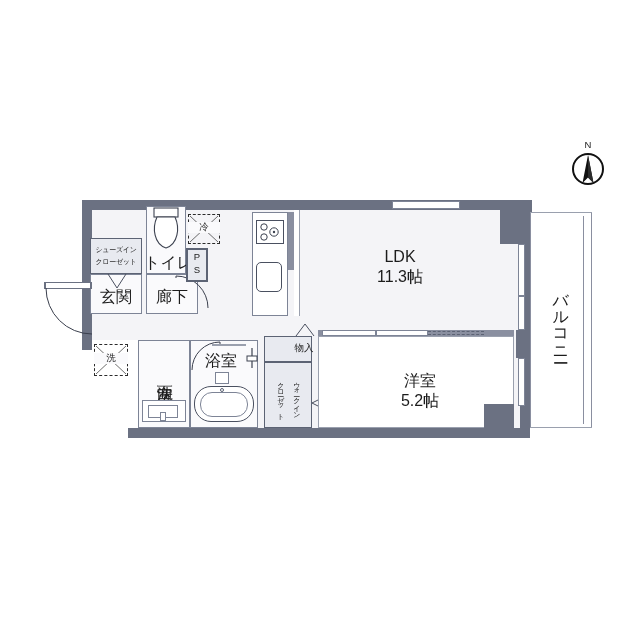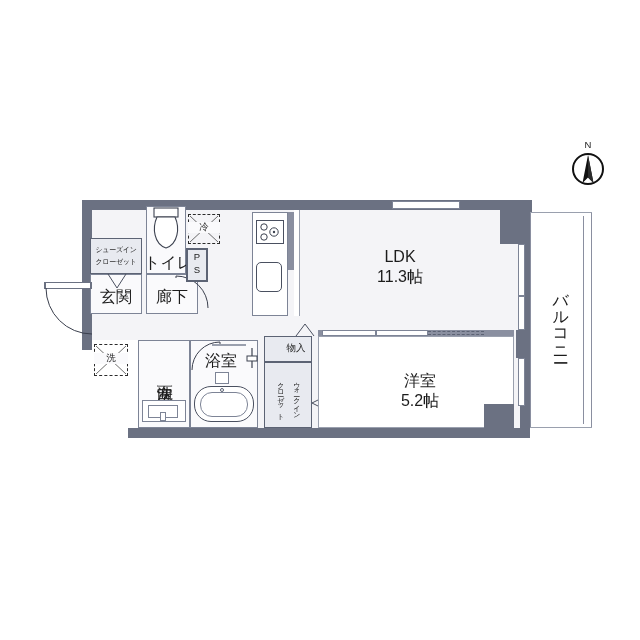--- a/index.html
+++ b/index.html
@@ -157,21 +157,21 @@
   <div class="abs" style="left:220px;top:388px;width:4px;height:4px;border-radius:50%;
        border:1px solid #5c6374;background:#fff;"></div>
 
   <div class="abs hair" style="left:212px;top:344px;width:34px;height:2px;"></div>
   <svg class="abs" style="left:246px;top:348px;" width="14" height="24">
     <line x1="6" y1="0" x2="6" y2="20" stroke="#3c4250" stroke-width="1.2"></line>
     <rect x="1" y="8" width="10" height="5" fill="#ffffff" stroke="#3c4250" stroke-width="1"></rect>
   </svg>
 
   <div class="abs tile" style="left:264px;top:336px;width:48px;height:26px;">
-    <div class="lbl sm" style="left:8px;top:6px;width:46px;">物入</div>
+    <div class="lbl sm" style="left:16px;top:6px;width:46px;">物入</div>
   </div>
 
   <svg class="abs" style="left:296px;top:324px;" width="18" height="14">
     <path d="M0,12 L9,0 L18,12" fill="none" stroke="#4a5060" stroke-width="1"></path>
   </svg>
 
   <div class="abs tile" style="left:264px;top:362px;width:48px;height:66px;">
     <div class="lbl vert tiny" style="left:28px;top:4px;height:58px;">ウォークイン</div>
     <div class="lbl vert tiny" style="left:12px;top:4px;height:58px;">クローゼット</div>
   </div>

